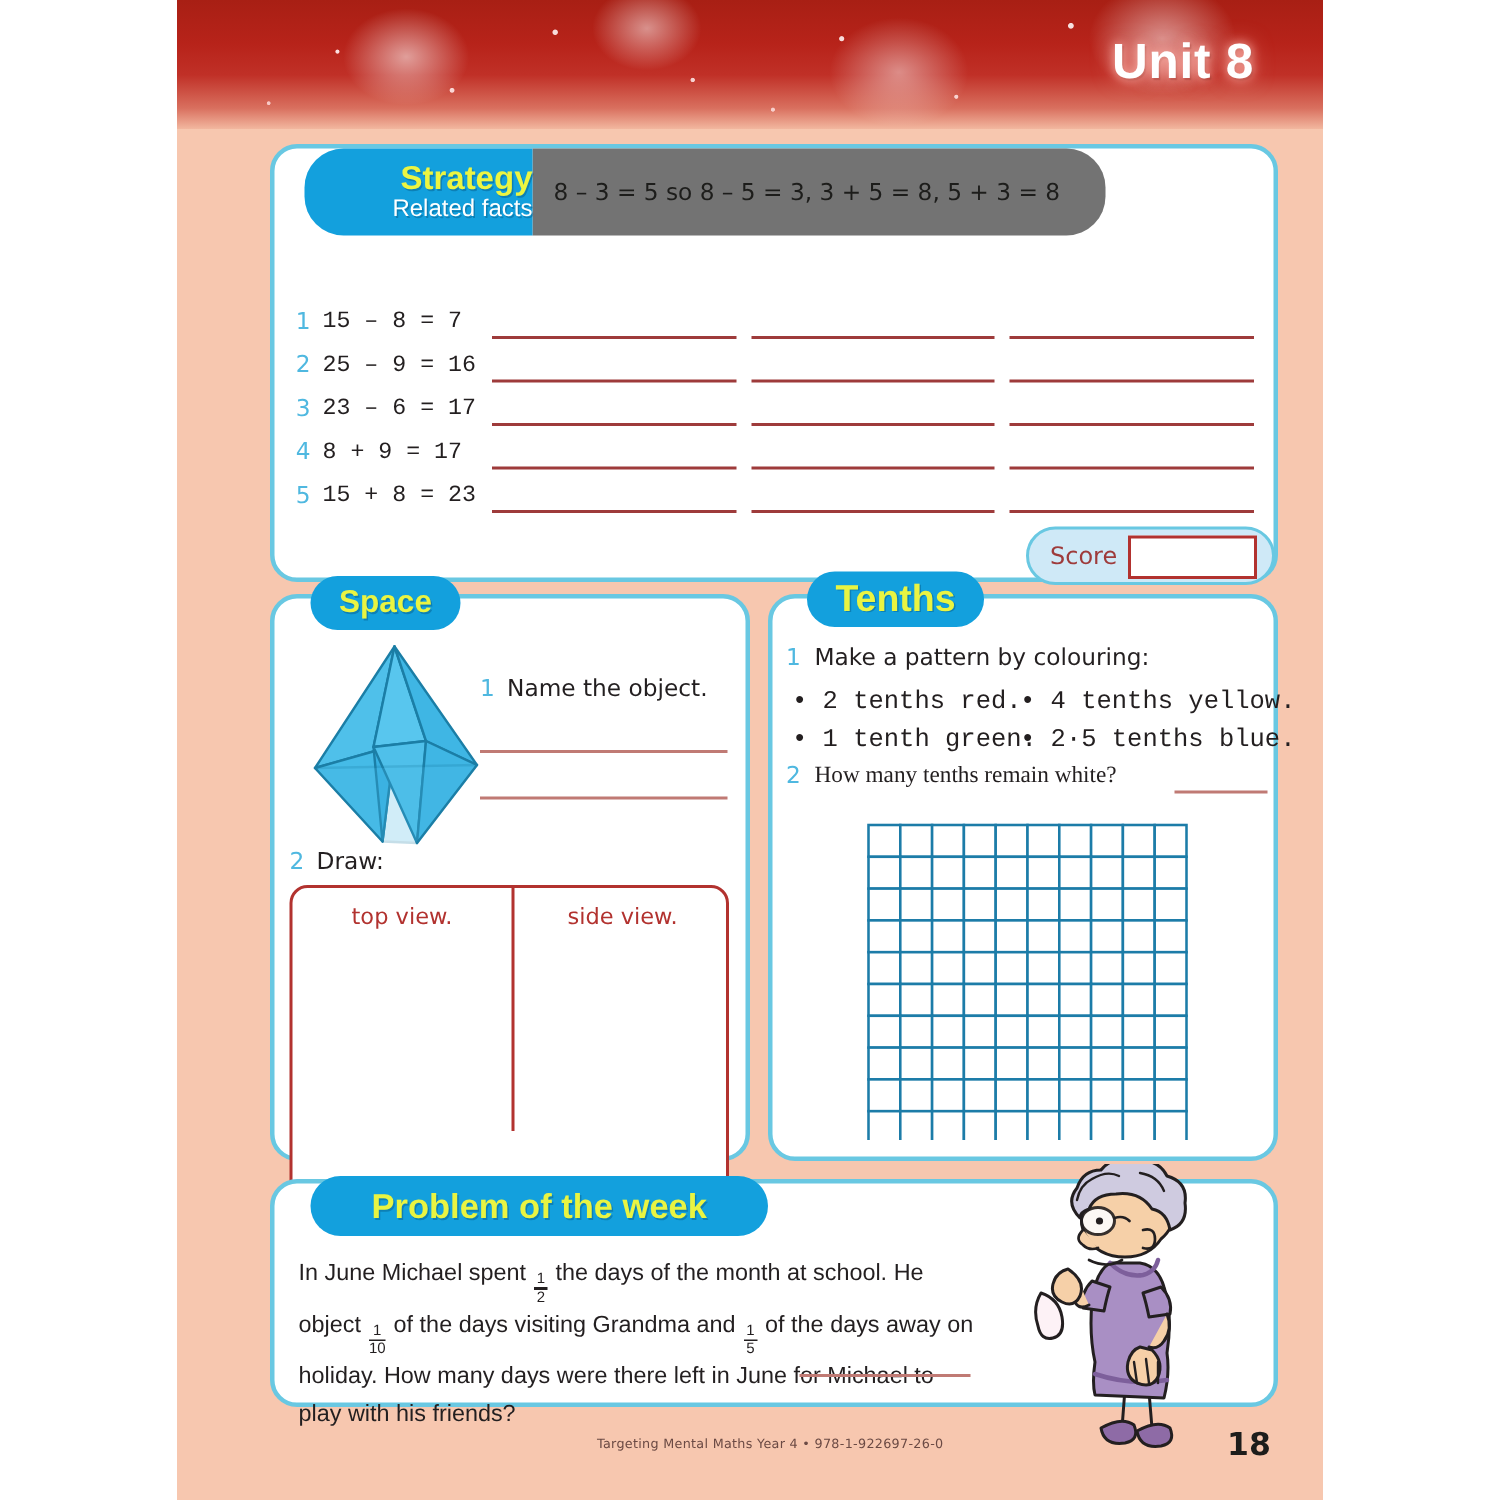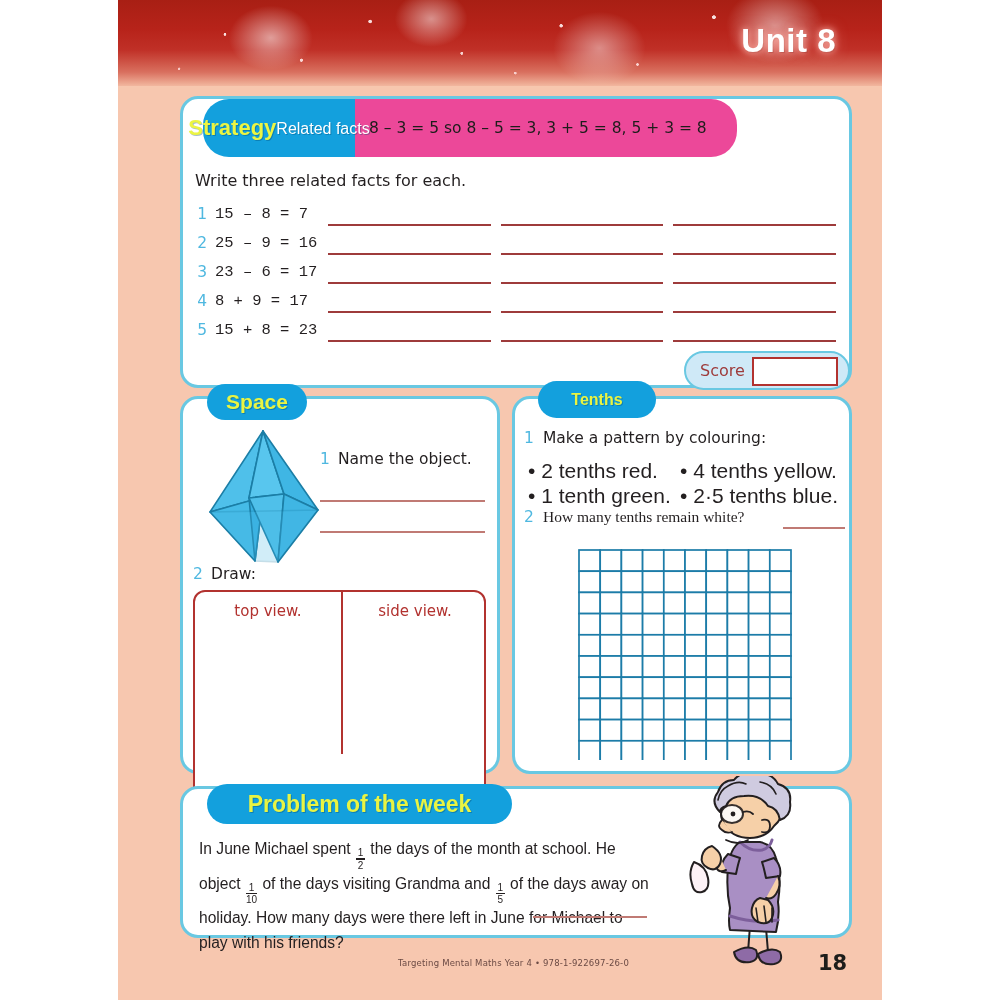--- a/index.html
+++ b/index.html
@@ -62,28 +62,28 @@
     display: flex; align-items: center; justify-content: center;
     white-space: nowrap;
     text-shadow: 1px 1px 0 rgba(0,70,110,.35);
   }
 
   
   #strategy-panel { left: 180px; top: 96px; width: 672px; height: 292px; }
   #strategy-pill {
     left: 203px; top: 99px; width: 152px; height: 58px;
     border-radius: 26px 0 0 26px;
-    flex-direction: row; justify-content: center; align-items: center;
+    flex-direction: column; justify-content: center; align-items: flex-end;
     z-index: 4;
   }
   #strategy-pill .t1 { font-size: 22px; line-height: 22px; color: #ecf542; }
   #strategy-pill .t2 { font-size: 16px; line-height: 19px; color: #ffffff; font-weight: normal; }
   #strategy-example {
     position: absolute; left: 355px; top: 99px; width: 382px; height: 58px;
-    background: #ec4899; border-radius: 0 26px 26px 0;
+    background: #737373; border-radius: 0 26px 26px 0;
     display: flex; align-items: center; z-index: 3;
     color: #1d1d1b; font-size: 15.5px; padding-left: 14px;
     font-family: "DejaVu Sans", sans-serif;
   }
   #strategy-instruction {
     position: absolute; left: 195px; top: 171px;
     font-size: 16px; color: #231f20;
     font-family: "DejaVu Sans", sans-serif;
   }
   .qrow { position: absolute; left: 193px; width: 645px; height: 29px; }
@@ -138,32 +138,32 @@
     border: 2px solid #b2322f; border-radius: 12px; background: #ffffff;
   }
   #draw-divider { position: absolute; left: 146px; top: 0; width: 2px; height: 162px; background: #b2322f; }
   .view-label {
     position: absolute; top: 10px; color: #b2322f; font-size: 15px; width: 146px; text-align: center;
     font-family: "DejaVu Sans", sans-serif;
   }
 
   
   #tenths-panel { left: 512px; top: 396px; width: 340px; height: 378px; }
-  #tenths-pill { left: 538px; top: 381px; width: 118px; height: 37px; font-size: 16px; z-index: 4; }
+  #tenths-pill { left: 538px; top: 381px; width: 118px; height: 37px; font-size: 25px; z-index: 4; }
   #tenths-q1-num {
     position: absolute; left: 524px; top: 429px; color: #4fb8e0; font-size: 15.5px;
     font-family: "DejaVu Sans", sans-serif;
   }
   #tenths-q1-text {
     position: absolute; left: 543px; top: 429px; color: #231f20; font-size: 15.5px;
     font-family: "DejaVu Sans", sans-serif;
   }
   .tbullet {
-    position: absolute; color: #231f20; font-size: 21px; white-space: nowrap;
-    font-family: Liberation Sans, sans-serif;
+    position: absolute; color: #231f20; font-size: 17px; white-space: nowrap;
+    font-family: Liberation Mono, monospace;
   }
   .tbullet .dot { color: #231f20; }
   #tenths-q2-num {
     position: absolute; left: 524px; top: 508px; color: #4fb8e0; font-size: 15.5px;
     font-family: "DejaVu Sans", sans-serif;
   }
   #tenths-q2-text {
     position: absolute; left: 543px; top: 508px; color: #231f20; font-size: 15.5px;
     font-family: Liberation Serif, serif;
   }
@@ -215,21 +215,20 @@
   </div>
 
   <div class="panel" id="strategy-panel"></div>
 
   <div class="pill" id="strategy-pill">
     <div class="t1">Strategy</div>
     <div class="t2">Related facts</div>
   </div>
   <div id="strategy-example">8 – 3 = 5 so 8 – 5 = 3, 3 + 5 = 8, 5 + 3 = 8</div>
 
-  <div id="strategy-instruction">Write three related facts for each.</div>
 
   <div class="qrow" style="top:205px">
     <span class="qnum">1</span>
     <span class="qtext">15 – 8 = 7</span>
     <span class="blanks">
       <span class="blank"></span>
       <span class="blank"></span>
       <span class="blank"></span>
     </span>
   </div>

